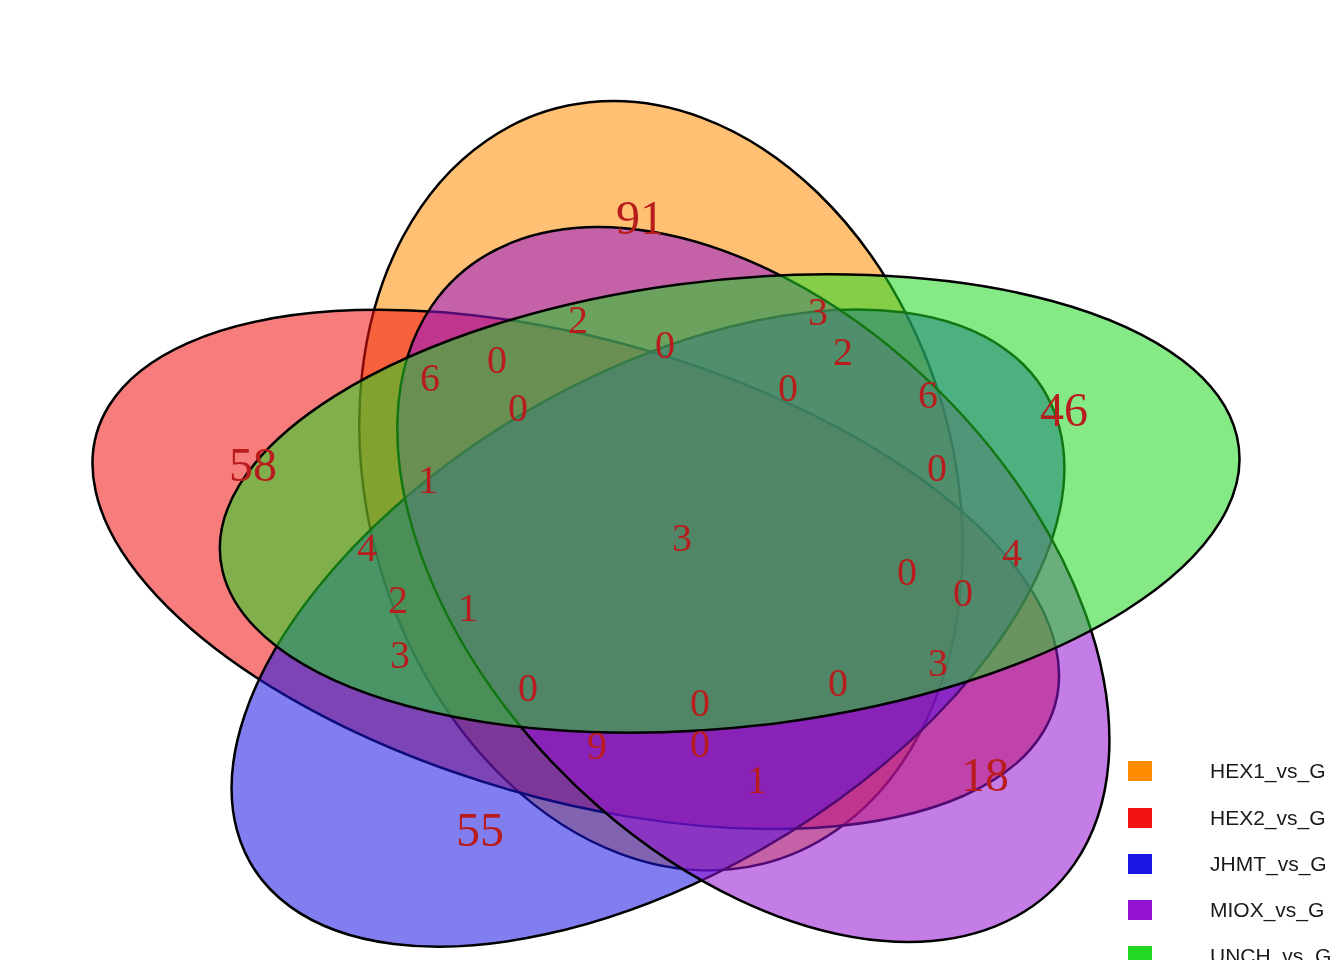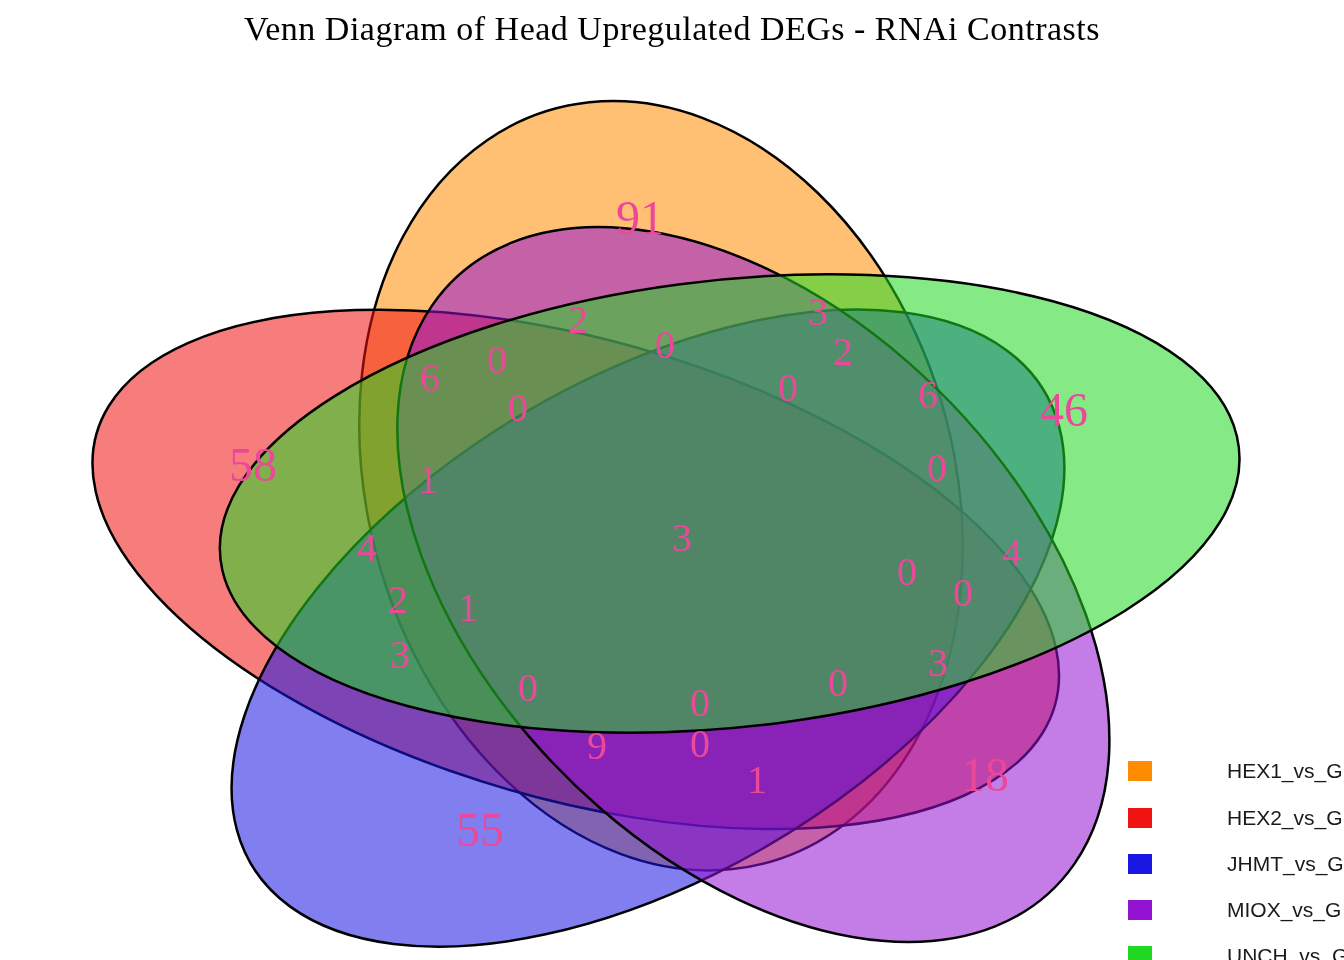--- a/index.html
+++ b/index.html
@@ -1,34 +1,33 @@
 <!DOCTYPE html>
 <html><head>
 <meta charset="utf-8">
 <style>
   html,body{margin:0;padding:0;background:#fff;}
   .page{position:relative;width:1344px;height:960px;background:#ffffff;overflow:hidden;
         font-family:"Liberation Serif","DejaVu Serif",serif;}
   .title{position:absolute;top:10px;left:0;width:1344px;text-align:center;
          font-size:34px;color:#000;letter-spacing:0.5px;}
   svg.venn{position:absolute;left:0;top:0;}
-  .rl{position:absolute;transform:translate(-50%,-50%);font-size:40px;color:#ec4899;
+  .rl{position:absolute;transform:translate(-50%,-50%);font-size:40px;color:#b91c1c;
       white-space:nowrap;line-height:1;}
   .rl.big{font-size:48px;}
-  .legend-row{position:absolute;left:1128px;display:flex;align-items:center;gap:75px;
+  .legend-row{position:absolute;left:1128px;display:flex;align-items:center;gap:58px;
               font-family:"Liberation Sans","DejaVu Sans",sans-serif;}
   .swatch{width:24px;height:20px;flex:0 0 auto;}
   .legend-label{font-size:21px;color:#1a1a1a;white-space:nowrap;}
 </style>
 </head>
 <body>
 
 <div class="page">
 
-  <div class="title">Venn Diagram of Head Upregulated DEGs - RNAi Contrasts</div>
 
   <svg class="venn" width="1344" height="960" viewBox="0 0 1344 960">
     <g transform="translate(69,969) scale(1184,-890)">
       <ellipse cx="0.500" cy="0.543" rx="0.435" ry="0.25" transform="rotate(98 0.500 0.543)" fill-opacity="0.55" stroke="#000000" stroke-width="2.5" vector-effect="non-scaling-stroke" fill="#ff8c00"></ellipse>
       <ellipse cx="0.428" cy="0.449" rx="0.435" ry="0.25" transform="rotate(155 0.428 0.449)" fill-opacity="0.55" stroke="#000000" stroke-width="2.5" vector-effect="non-scaling-stroke" bind="" fill="#f01311"></ellipse>
       <ellipse cx="0.489" cy="0.383" rx="0.435" ry="0.25" transform="rotate(46 0.489 0.383)" fill-opacity="0.55" stroke="#000000" stroke-width="2.5" vector-effect="non-scaling-stroke" fill="#1a16e3"></ellipse>
       <ellipse cx="0.578" cy="0.432" rx="0.435" ry="0.25" transform="rotate(118 0.578 0.432)" fill-opacity="0.55" stroke="#000000" stroke-width="2.5" vector-effect="non-scaling-stroke" fill="#9413d2"></ellipse>
       <ellipse cx="0.558" cy="0.523" rx="0.435" ry="0.25" transform="rotate(10 0.558 0.523)" fill-opacity="0.55" stroke="#000000" stroke-width="2.5" vector-effect="non-scaling-stroke" fill="#21d923"></ellipse>
     </g>
   </svg>

